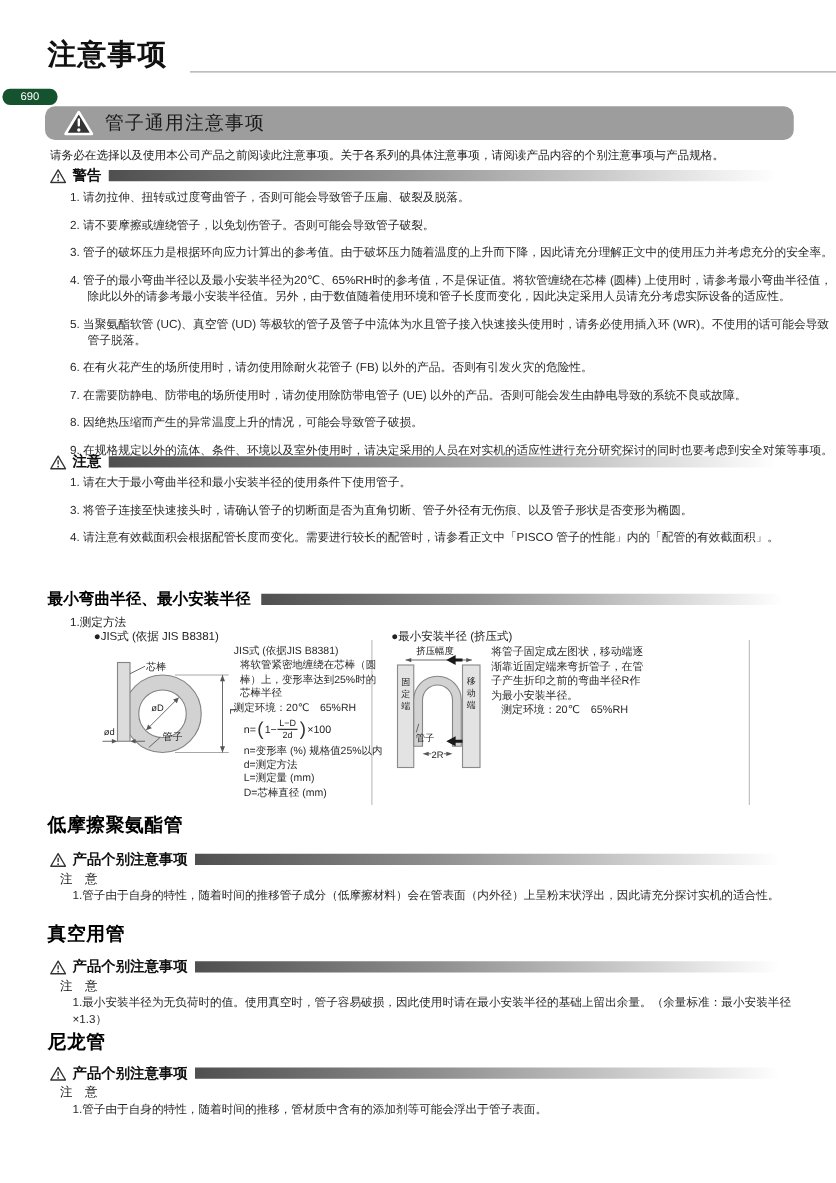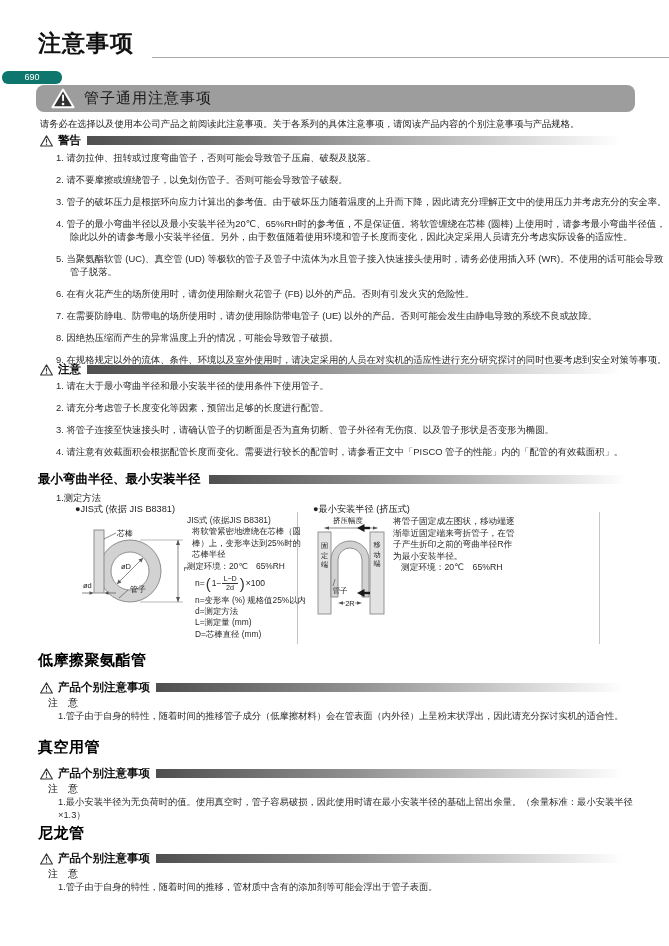--- a/index.html
+++ b/index.html
@@ -4,21 +4,21 @@
 <style>
   html,body{margin:0;padding:0;background:#fff;}
   *{box-sizing:border-box;}
   .page{
     position:relative;width:669px;height:946px;background:#fff;overflow:hidden;
     font-family:"Liberation Sans","DejaVu Sans",sans-serif;color:#2a2a2a;
   }
   
   .page-title{position:absolute;left:38px;top:28px;font-size:23px;font-weight:bold;color:#111;letter-spacing:1px;}
   .title-line{position:absolute;left:152px;right:0;top:57px;height:1px;background:#a8a8a8;}
-  .page-badge{position:absolute;left:2px;top:71px;width:60px;height:13px;background:#0f766e;color:#fff;
+  .page-badge{position:absolute;left:2px;top:71px;width:44px;height:13px;background:#14532d;color:#fff;
     font-size:9px;line-height:13px;text-align:center;border-radius:6px;}
   .banner{position:absolute;left:36px;right:34px;top:85px;height:27px;background:#9d9d9d;border-radius:8px;
     display:flex;align-items:center;padding-left:15px;}
   .banner .txt{font-size:15px;font-weight:normal;color:#1a1a1a;margin-left:9px;letter-spacing:1px;}
   .intro{position:absolute;left:40px;top:118px;font-size:9.3px;color:#222;}
   
   .hdr{position:absolute;left:40px;right:26px;display:flex;align-items:center;}
   .hdr .lbl{font-size:11.5px;font-weight:bold;color:#111;margin:0 6px 0 5px;white-space:nowrap;}
   .gbar{flex:1;height:9px;background:linear-gradient(90deg,#4f4f4f 0%,#8f8f8f 40%,#c9c9c9 70%,#fff 96%);}
   .minbend-hdr{position:absolute;left:38px;right:26px;top:471px;display:flex;align-items:center;}
@@ -92,21 +92,20 @@
       <polygon points="6.5,0.9 12.4,11 0.6,11" fill="none" stroke="#333" stroke-width="1.1" stroke-linejoin="round"></polygon>
       <line x1="6.5" y1="4.2" x2="6.5" y2="7.6" stroke="#333" stroke-width="1.1"></line>
       <circle cx="6.5" cy="9.3" r="0.7" fill="#333"></circle>
     </svg>
     <span class="lbl">注意</span>
     <div class="gbar"></div>
   </div>
 
   <ol class="items" style="top:379px;">
     <li>1. 请在大于最小弯曲半径和最小安装半径的使用条件下使用管子。</li>
-    <li>2. 请充分考虑管子长度变化等因素，预留出足够的长度进行配管。</li>
     <li>3. 将管子连接至快速接头时，请确认管子的切断面是否为直角切断、管子外径有无伤痕、以及管子形状是否变形为椭圆。</li>
     <li>4. 请注意有效截面积会根据配管长度而变化。需要进行较长的配管时，请参看正文中「PISCO 管子的性能」内的「配管的有效截面积」。</li>
   </ol>
 
   <div class="minbend-hdr">
     <span class="lbl">最小弯曲半径、最小安装半径</span>
     <div class="gbar"></div>
   </div>
   <div class="method">1.测定方法</div>
 

